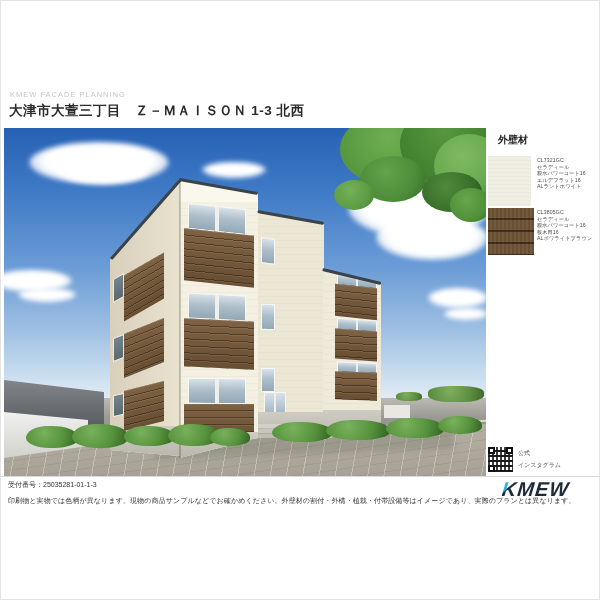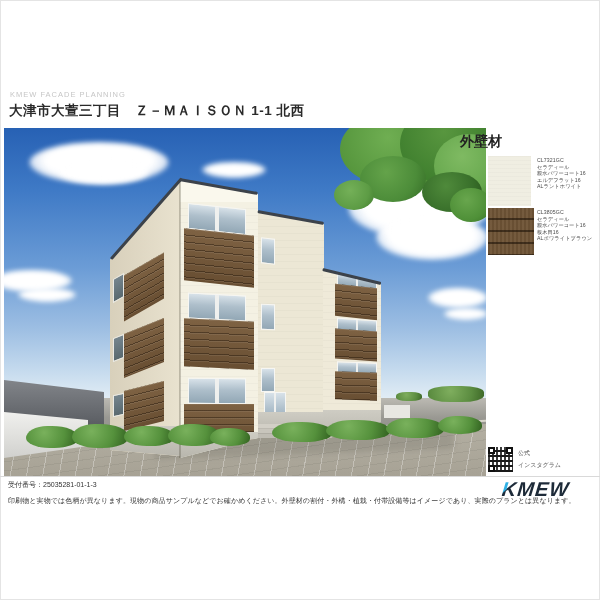--- a/index.html
+++ b/index.html
@@ -66,21 +66,21 @@
       linear-gradient(90deg, rgba(0,0,0,0) 0 47%, #eff0ee 47% 53%, rgba(0,0,0,0) 53%),
       linear-gradient(180deg,#d8e2e9 0%,#aebfcb 45%,#92a7b5 100%);}
   .smallwin{border:1px solid #e9e9e4;background:linear-gradient(180deg,#75858e,#59696f);}
   .plinth{background:linear-gradient(180deg,#ceccc3,#b6b4ab);}
   .roofline{background:#3c424a;transform-origin:0 0;border-radius:1px;}
   .edge{background:rgba(60,55,40,0.25);}
   .steps{background:linear-gradient(180deg,#d2cfc6 0 30%,#bdbab1 30% 34%,#c8c5bc 34% 64%,#b0ada4 64% 68%,#bfbcb3 68%);}
   .shadow{background:rgba(55,55,50,0.16);filter:blur(3px);}
 
   
-  .mat-heading{left:460px;top:133px;font-size:14px;font-weight:bold;color:#222;}
+  .mat-heading{left:498px;top:133px;font-size:10px;font-weight:bold;color:#222;}
   .swatch1{left:488px;top:156px;width:43px;height:50px;background:#f0eee2;
     background-image:repeating-linear-gradient(180deg, rgba(0,0,0,0.02) 0 1px, rgba(0,0,0,0) 1px 4px);}
   .swatch2{left:488px;top:208px;width:46px;height:47px;
     background:
       repeating-linear-gradient(180deg, rgba(0,0,0,0) 0 10px, rgba(22,13,4,0.55) 10px 12px),
       repeating-linear-gradient(90deg, rgba(0,0,0,0.06) 0 2px, rgba(255,255,255,0.04) 2px 4px),
       #6f5436;}
   .swatch-text{width:62px;font-size:5.2px;line-height:6.6px;color:#4a4a4a;letter-spacing:0.1px;}
   .swatch-text span{display:block;}
 
@@ -97,21 +97,21 @@
     letter-spacing:1px;color:#1d2a38;transform:skewX(-6deg);}
   .logo .k{background:linear-gradient(135deg,#2fb0e4 0 42%,#1d2a38 42%);
     -webkit-background-clip:text;background-clip:text;color:transparent;}
 </style>
 </head>
 <body>
 
 <div class="frame"></div>
 
 <div class="abs watermark">KMEW FACADE PLANNING</div>
-<div class="abs title">大津市大萱三丁目　Ｚ－ＭＡＩＳＯＮ 1-1 北西</div>
+<div class="abs title">大津市大萱三丁目　Ｚ－ＭＡＩＳＯＮ 1-3 北西</div>
 
 <div class="abs render">
 
   <div class="abs cloud" style="left:25px;top:14px;width:140px;height:42px;"></div>
   <div class="abs cloud" style="left:55px;top:32px;width:90px;height:24px;"></div>
   <div class="abs cloud" style="left:198px;top:34px;width:64px;height:16px;"></div>
   <div class="abs cloud" style="left:344px;top:52px;width:142px;height:58px;"></div>
   <div class="abs cloud" style="left:372px;top:88px;width:112px;height:44px;"></div>
   <div class="abs cloud" style="left:398px;top:34px;width:86px;height:40px;"></div>
   <div class="abs cloud" style="left:-12px;top:142px;width:80px;height:22px;"></div>

